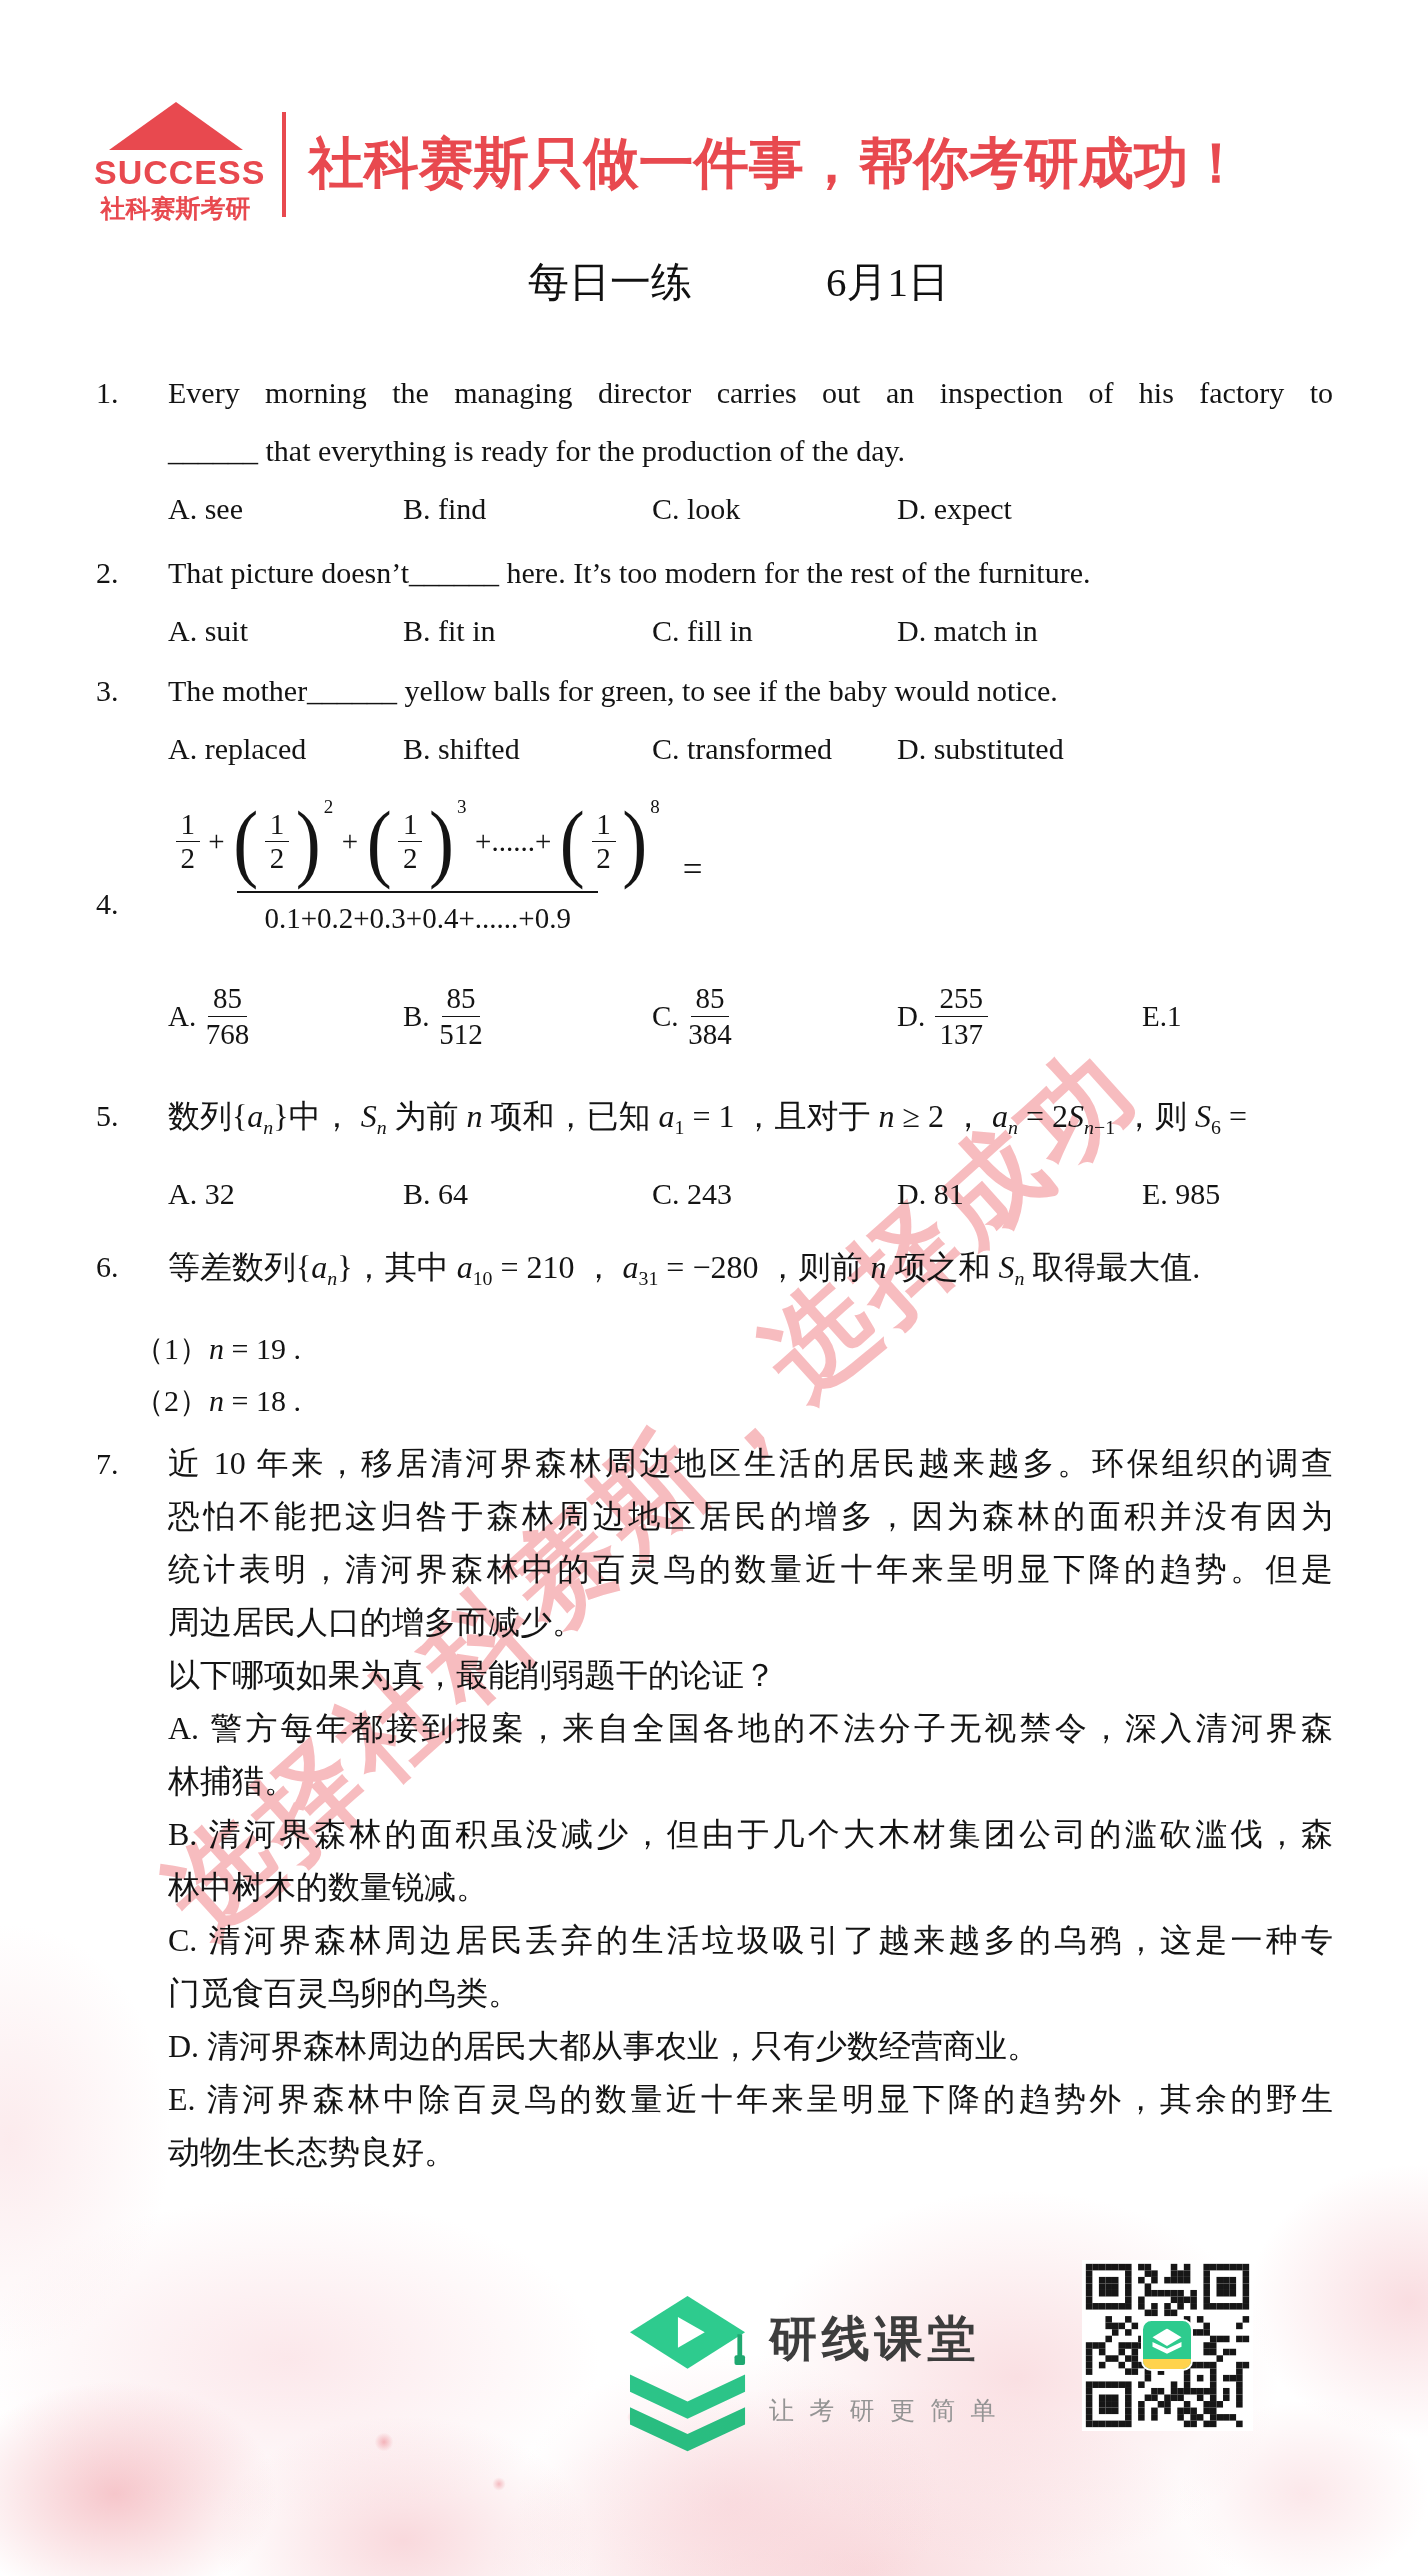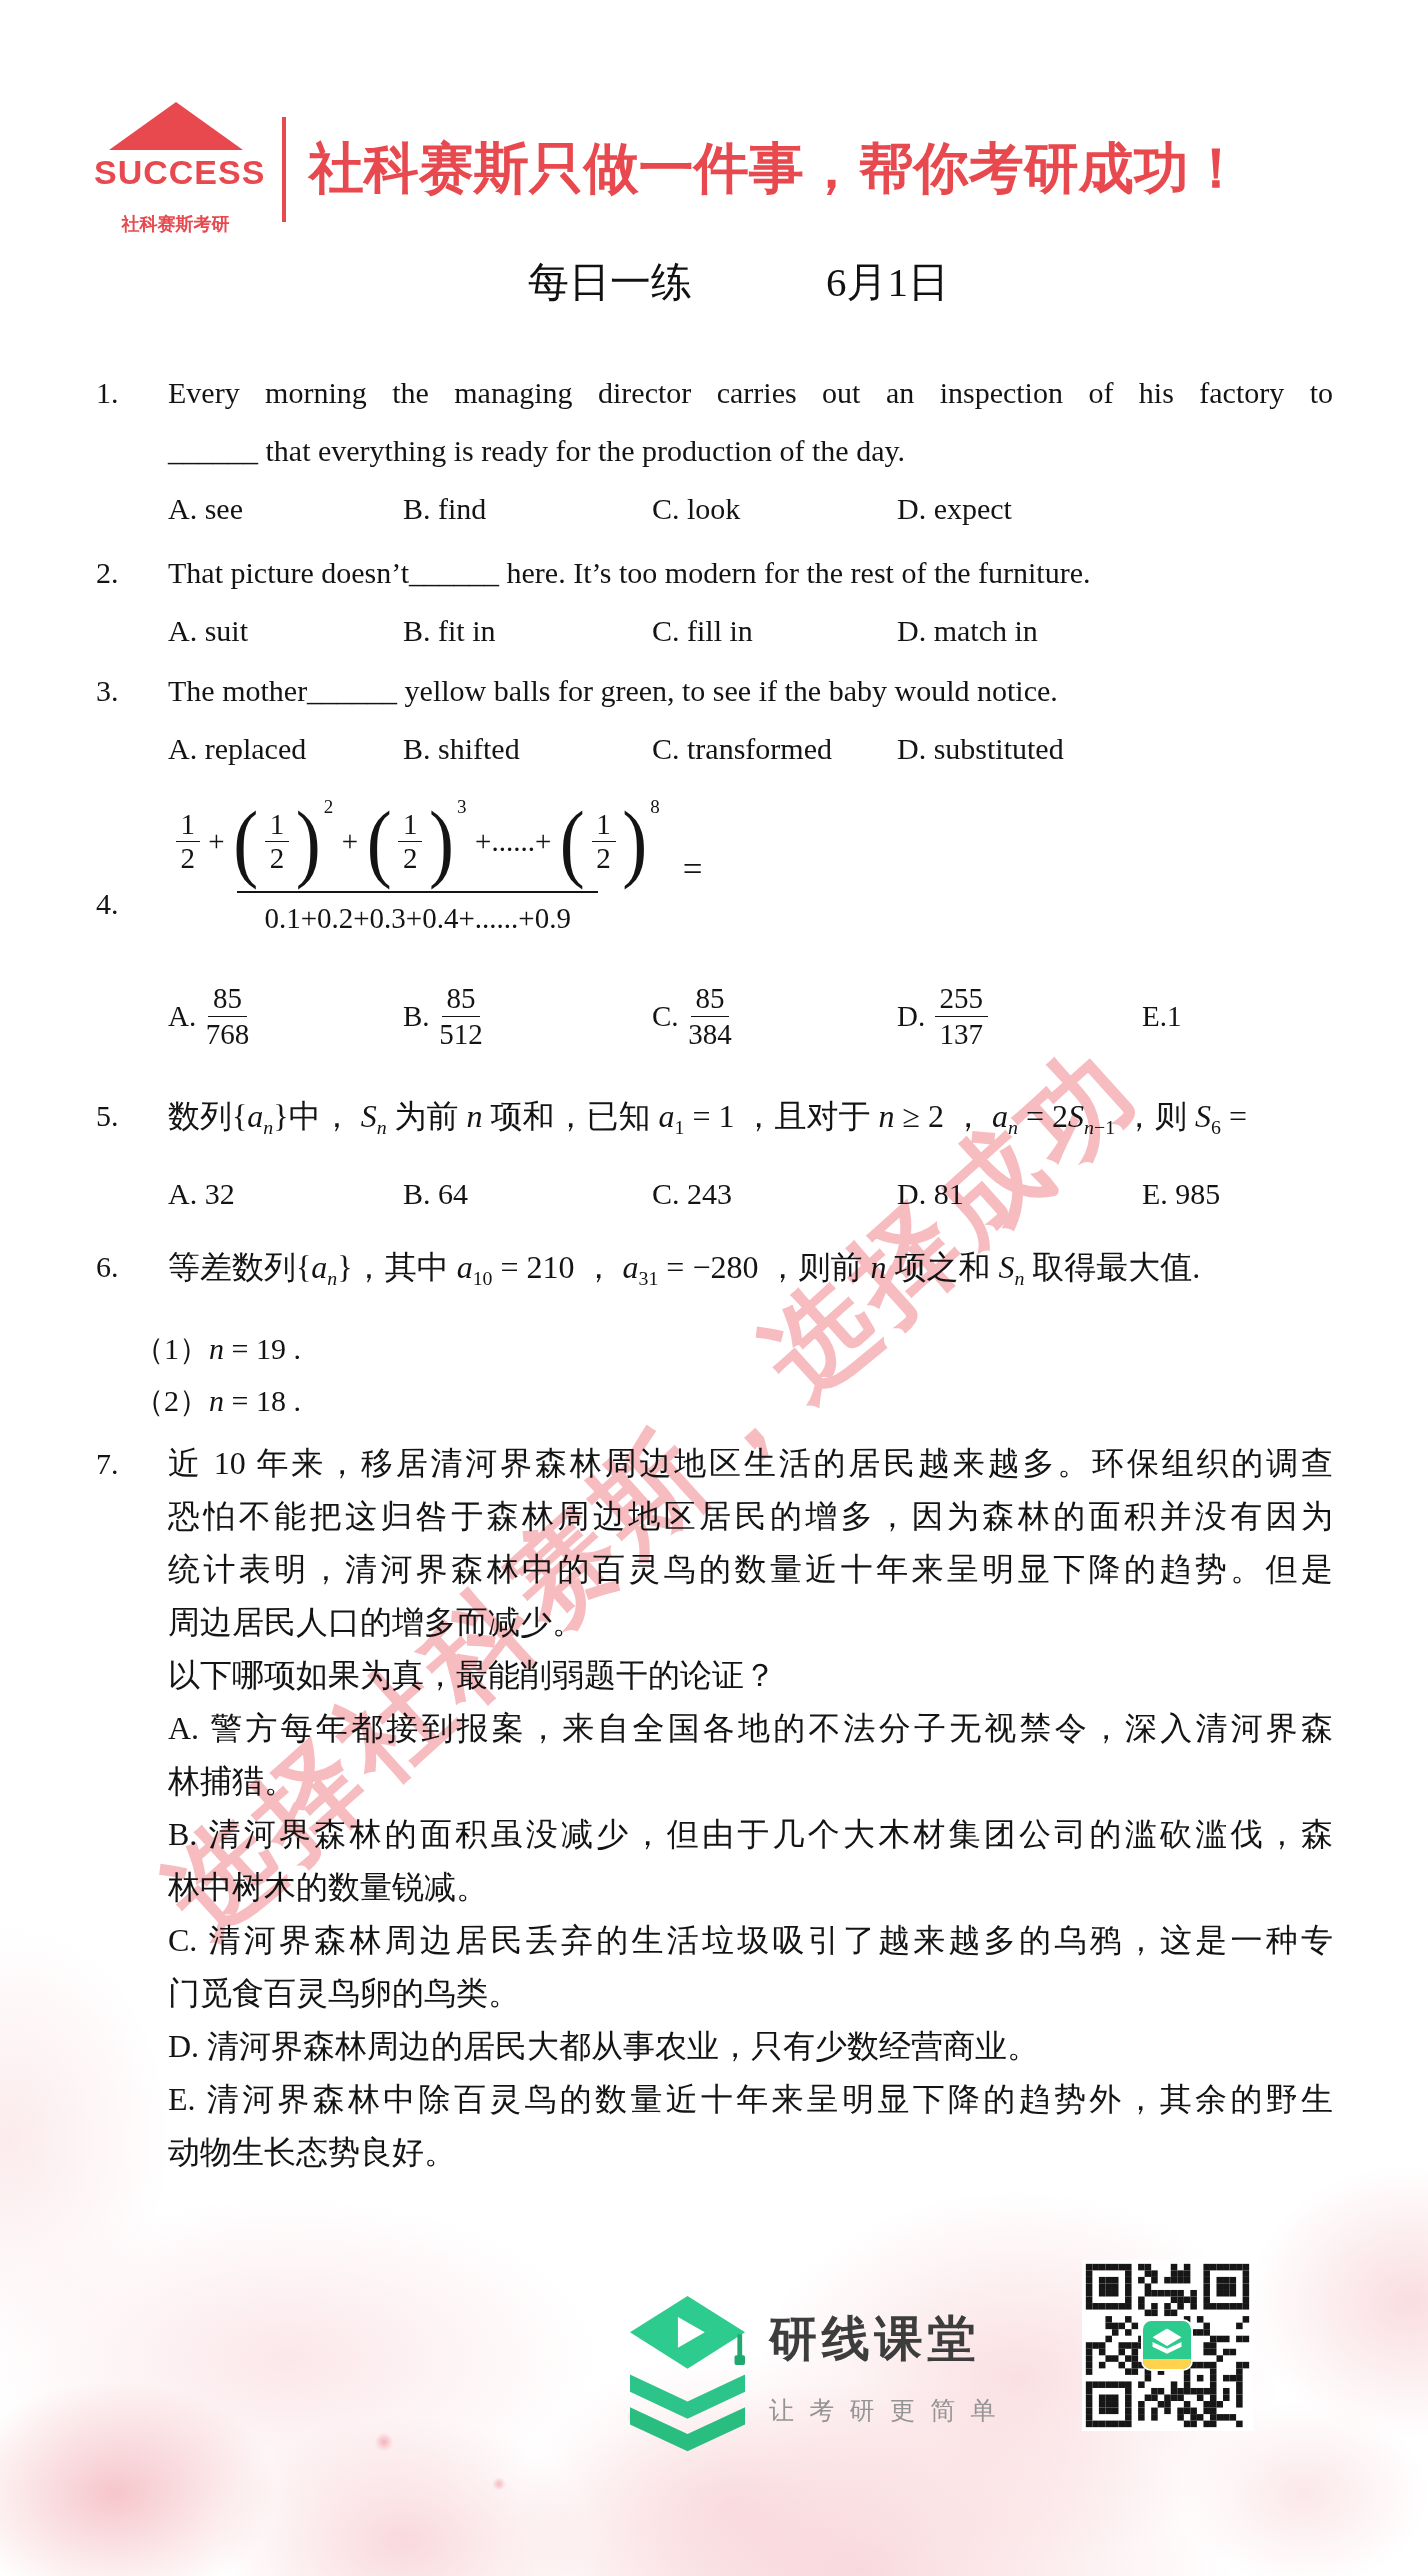--- a/index.html
+++ b/index.html
@@ -26,21 +26,21 @@
     font-size:107px;font-weight:700;letter-spacing:7.7px;color:rgba(235,88,94,.40);
     transform:rotate(-42deg);transform-origin:center;white-space:nowrap;pointer-events:none;}
 
   
   .header{position:absolute;left:94px;top:102px;z-index:2;display:flex;align-items:center;
     font-family:"Liberation Sans","DejaVu Sans",sans-serif;}
   .logo{width:163px;text-align:center;}
   .roof{width:0;height:0;border-left:67px solid transparent;border-right:67px solid transparent;
         border-bottom:48px solid #e8494f;margin:0 auto;}
   .logo-brand{font-weight:700;font-size:34px;color:#e8494f;letter-spacing:1px;margin-top:2.9px;}
-  .logo-sub{font-weight:700;font-size:18px;color:#e8494f;margin-top:20px;}
+  .logo-sub{font-weight:700;font-size:25px;color:#e8494f;margin-top:0;}
   .hdivider{width:3.8px;height:105px;background:#e8494f;margin:1.9px 23px 0 25px;}
   .headline{font-weight:700;font-size:55px;line-height:107px;color:#e8494f;white-space:nowrap;}
 
   
   .title{position:absolute;left:0;right:0;top:257px;z-index:2;display:flex;justify-content:center;
          gap:134px;font-size:41px;line-height:50px;color:#111;padding-left:48px;}
 
   
   .qnum{position:absolute;left:96px;width:67px;z-index:2;font-size:30px;line-height:58px;}
   .qblock{position:absolute;left:168px;width:1165px;z-index:2;font-size:30px;line-height:58px;}

